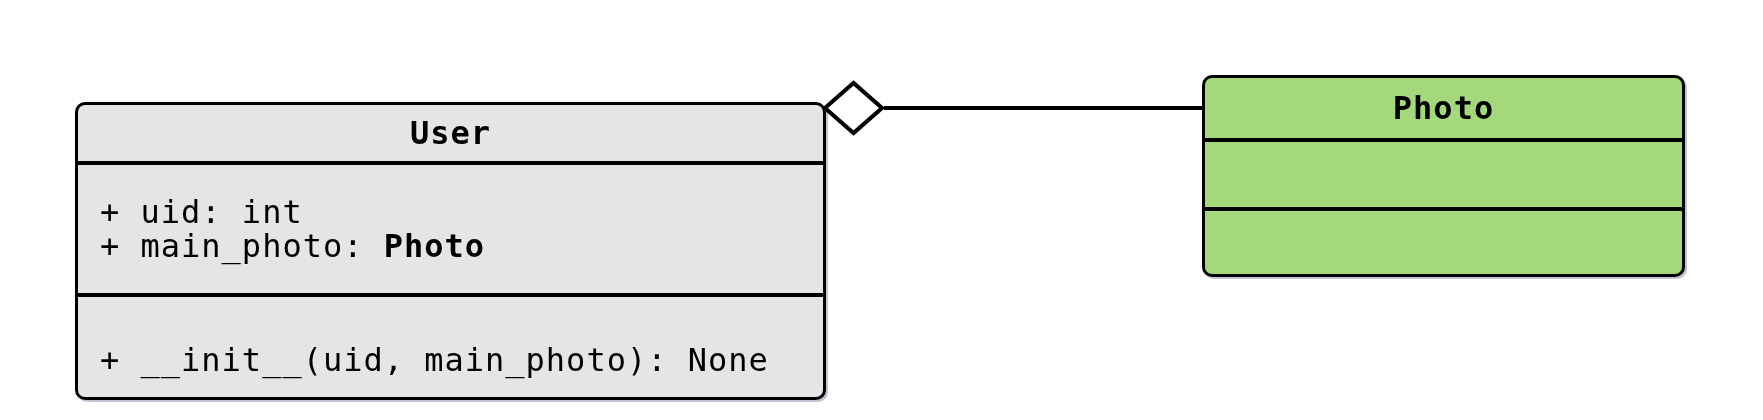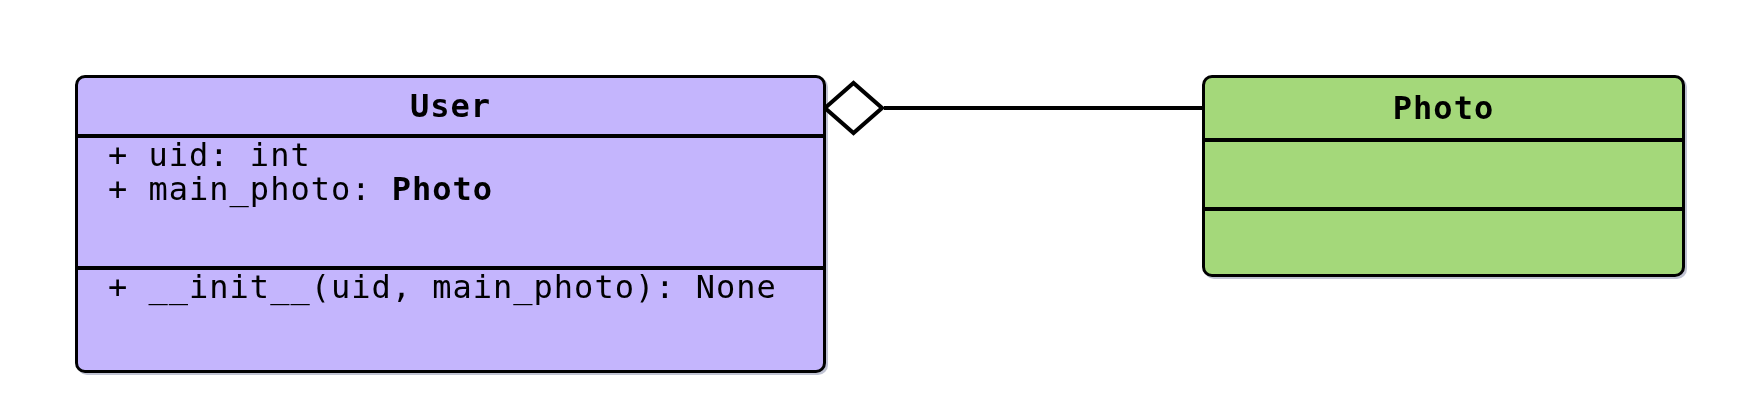--- a/index.html
+++ b/index.html
@@ -31,22 +31,22 @@
     display: flex;
     align-items: center;
     justify-content: center;
     font-weight: bold;
     flex: none;
   }
   .sec-attrs, .sec-methods {
     border-top: 4px solid #000000;
     display: flex;
     flex-direction: column;
-    justify-content: flex-start;
-    padding-left: 30px;
+    justify-content: center;
+    padding-left: 22px;
     flex: none;
   }
   .class-box--user  .sec-title   { height: 56px; }
   .class-box--user  .sec-attrs   { height: 132px; }
   .class-box--user  .sec-methods { height: 130px; }
   .class-box--photo .sec-title   { height: 60px; }
   .class-box--photo .sec-attrs   { height: 69px; }
   .class-box--photo .sec-methods { height: 70px; }
 
   .member-row { line-height: 34px; white-space: pre; }
@@ -69,21 +69,21 @@
     flex: none;
     padding: 0 1px;
     line-height: 56px;
   }
 </style>
 </head>
 <body>
 
 <div class="canvas">
 
-  <div class="class-box class-box--user" style="background-color: #c4b5fd;">
+  <div class="class-box class-box--user" style="background-color: #e5e5e5; margin-top: 27px;">
     <div class="sec-title">
       <span>User</span>
     </div>
     <div class="sec-attrs">
       <div class="member-row"><span>+ uid: </span><span>int</span></div>
       <div class="member-row"><span>+ main_photo: </span><span class="type-bold">Photo</span></div>
     </div>
     <div class="sec-methods">
       <div class="member-row"><span>+ __init__(uid, main_photo): </span><span>None</span></div>
     </div>

